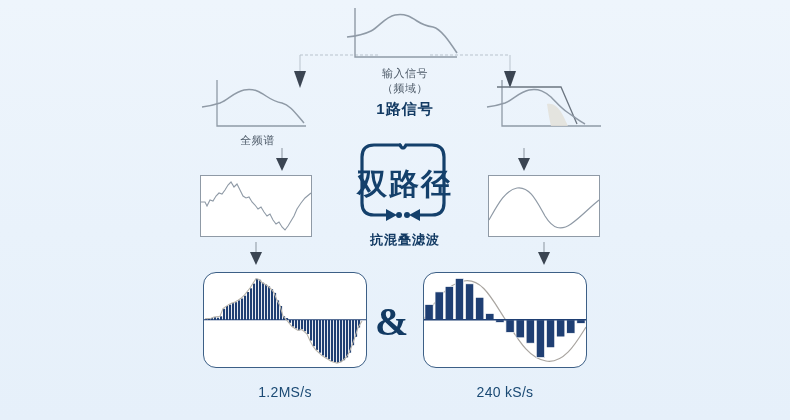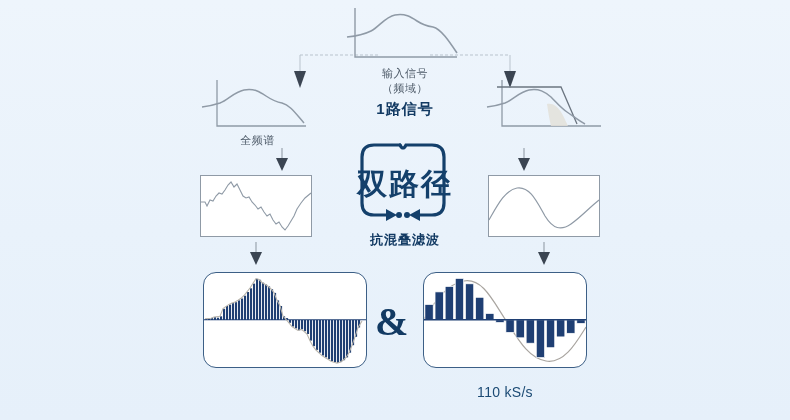--- a/index.html
+++ b/index.html
@@ -228,20 +228,21 @@
       <path d="M1,45.8 L7,45.2 L10,44 L16,43.2 L19,35.6 L25,31.4 L28,30 L31,29
                L34,27.2 L37,25.3 L40,22.5 L43,18.8 L46,15 L49,10.4 L52,5.6
                L55,6.6 L58,9.5 L61,11.3 L64,13.2 L67,16 L70,19.7 L73,27.2
                L76,32.8 L79,43.1 L85,49.9 L88,53.6 L91,55.5 L94,57.4 L97,56.4
                L100,58.3 L103,61.1 L106,67.7 L109,73.3 L112,77 L115,79.8
                L118,82.6 L121,84.5 L124,86.3 L127,88.2 L130,89.2 L133,90.1
                L136,89.2 L139,87.3 L142,84.5 L145,79.8 L148,72.3 L151,63.9
                L154,54.6 L158,48" stroke="#b8b4ab" stroke-width="1.1" fill="none"></path>
     </svg>
   </div>
+  <div class="rate" style="left:203px; top:384px; width:164px;">1.2MS/s</div>
 
   <div class="amp" style="left:375px; top:298px;">&amp;</div>
 
   <div class="bigbox" style="left:423px; top:272px; width:164px; height:96px;">
     <svg width="162" height="94" viewBox="0 0 162 94" preserveAspectRatio="none">
 
       <path d="M0,46 C10,30 22,11 40,8 C58,5 68,26 81,46 C94,66 104,85 122,88
                C140,91 152,70 162,54" stroke="#a9a5a0" stroke-width="1.2" fill="none"></path>
 
       <g>
@@ -258,15 +259,15 @@
           <rect x="102.16" y="46.80" width="8.30" height="23.40" fill="#1f3f73" stroke="#ffffff" stroke-width="0.7"></rect>
           <rect x="112.29" y="46.80" width="8.30" height="37.80" fill="#1f3f73" stroke="#ffffff" stroke-width="0.7"></rect>
           <rect x="122.41" y="46.80" width="8.30" height="27.90" fill="#1f3f73" stroke="#ffffff" stroke-width="0.7"></rect>
           <rect x="132.54" y="46.80" width="8.30" height="17.10" fill="#1f3f73" stroke="#ffffff" stroke-width="0.7"></rect>
           <rect x="142.66" y="46.80" width="8.30" height="13.50" fill="#1f3f73" stroke="#ffffff" stroke-width="0.7"></rect>
           <rect x="152.79" y="46.80" width="8.30" height="3.60" fill="#1f3f73" stroke="#ffffff" stroke-width="0.7"></rect>
         </g>
         <path d="M0,46.8 L162,46.8" stroke="#1f3f73" stroke-width="1.4" fill="none"></path>
     </svg>
   </div>
-  <div class="rate" style="left:423px; top:384px; width:164px;">110 kS/s</div>
+  <div class="rate" style="left:423px; top:384px; width:164px;">240 kS/s</div>
 
 </div>
 
 </body></html>

